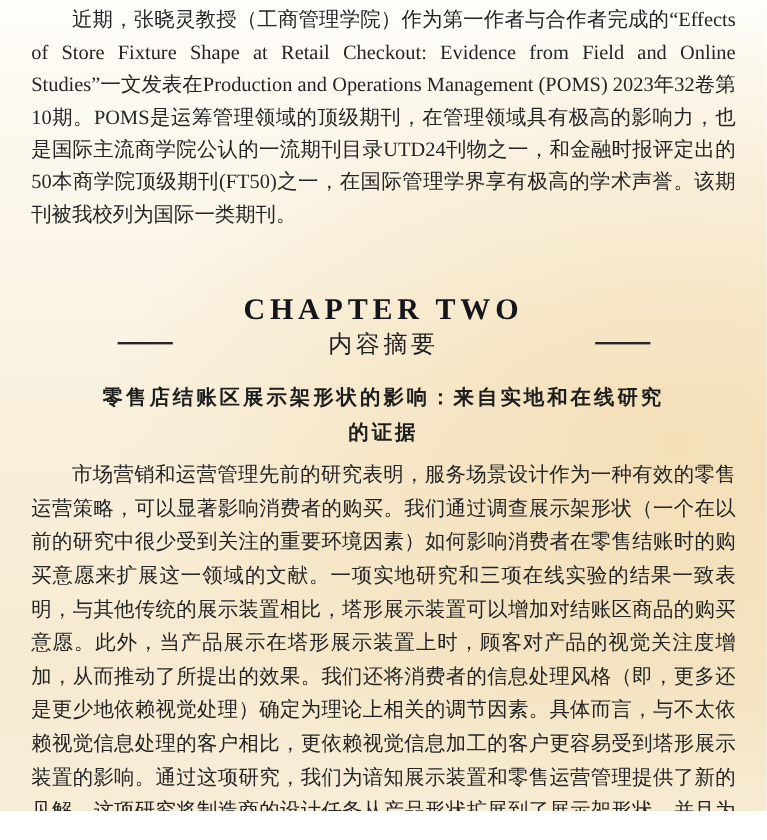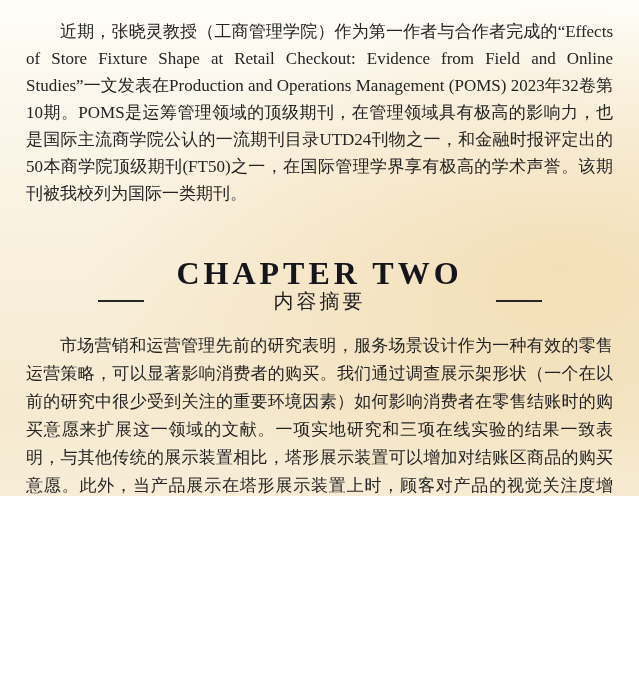--- a/index.html
+++ b/index.html
@@ -1,22 +1,22 @@
 <!DOCTYPE html>
 <html><head>
 <meta charset="utf-8">
 <style>
   html,body { margin:0; padding:0; }
   body { width:639px; }
 
   .page {
     position:relative;
-    width:639px; height:496px;
+    width:639px; height:676px;
     box-sizing:border-box;
-    padding:18px 26px 0 26px;
+    padding:3px 26px 0 26px;
     overflow:hidden;
     color:#222222;
     background:
       radial-gradient(120% 85% at 88% 54%, rgba(238,206,146,0.50) 0%, rgba(238,206,146,0.22) 38%, rgba(238,206,146,0) 62%),
       linear-gradient(180deg, #fefdf8 0%, #fcf8ee 18%, #faf3e3 40%, #f8eed9 62%, #f6ead0 82%, #f7edd7 100%);
     font-family:"Liberation Sans","DejaVu Sans",sans-serif;
   }
 
   .intro {
     margin:0;
@@ -27,21 +27,21 @@
     text-indent:2em;
     color:#242424;
   }
 
   .chapter-header { margin-top:52px; text-align:center; }
 
   .chapter-en {
     margin:0;
     font-family:"Liberation Serif","DejaVu Serif",serif;
     font-weight:600;
-    font-size:32px;
+    font-size:25px;
     line-height:29px;
     letter-spacing:4px;
     color:#15151c;
   }
 
   .chapter-row {
     display:flex;
     align-items:center;
     justify-content:center;
     margin-top:3px;
@@ -96,16 +96,17 @@
   <div class="chapter-header">
     <h1 class="chapter-en">CHAPTER TWO</h1>
     <div class="chapter-row">
       <span class="dash"></span>
       <h2 class="chapter-cn">内容摘要</h2>
       <span class="dash"></span>
     </div>
   </div>
 
   <div class="abstract">
+    <h3 class="abstract-title"><span>零售店结账区展示架形状的影响：来自实地和在线研究</span><br><span>的证据</span></h3>
     <p class="abstract-body">市场营销和运营管理先前的研究表明，服务场景设计作为一种有效的零售运营策略，可以显著影响消费者的购买。我们通过调查展示架形状（一个在以前的研究中很少受到关注的重要环境因素）如何影响消费者在零售结账时的购买意愿来扩展这一领域的文献。一项实地研究和三项在线实验的结果一致表明，与其他传统的展示装置相比，塔形展示装置可以增加对结账区商品的购买意愿。此外，当产品展示在塔形展示装置上时，顾客对产品的视觉关注度增加，从而推动了所提出的效果。我们还将消费者的信息处理风格（即，更多还是更少地依赖视觉处理）确定为理论上相关的调节因素。具体而言，与不太依赖视觉信息处理的客户相比，更依赖视觉信息加工的客户更容易受到塔形展示装置的影响。通过这项研究，我们为谙知展示装置和零售运营管理提供了新的见解。这项研究将制造商的设计任务从产品形状扩展到了展示架形状，并且为零售商的商品规划策略以及结账区域内的零售空间管理提供了启示。</p>
   </div>
 
 </div>
 
 </body></html>

